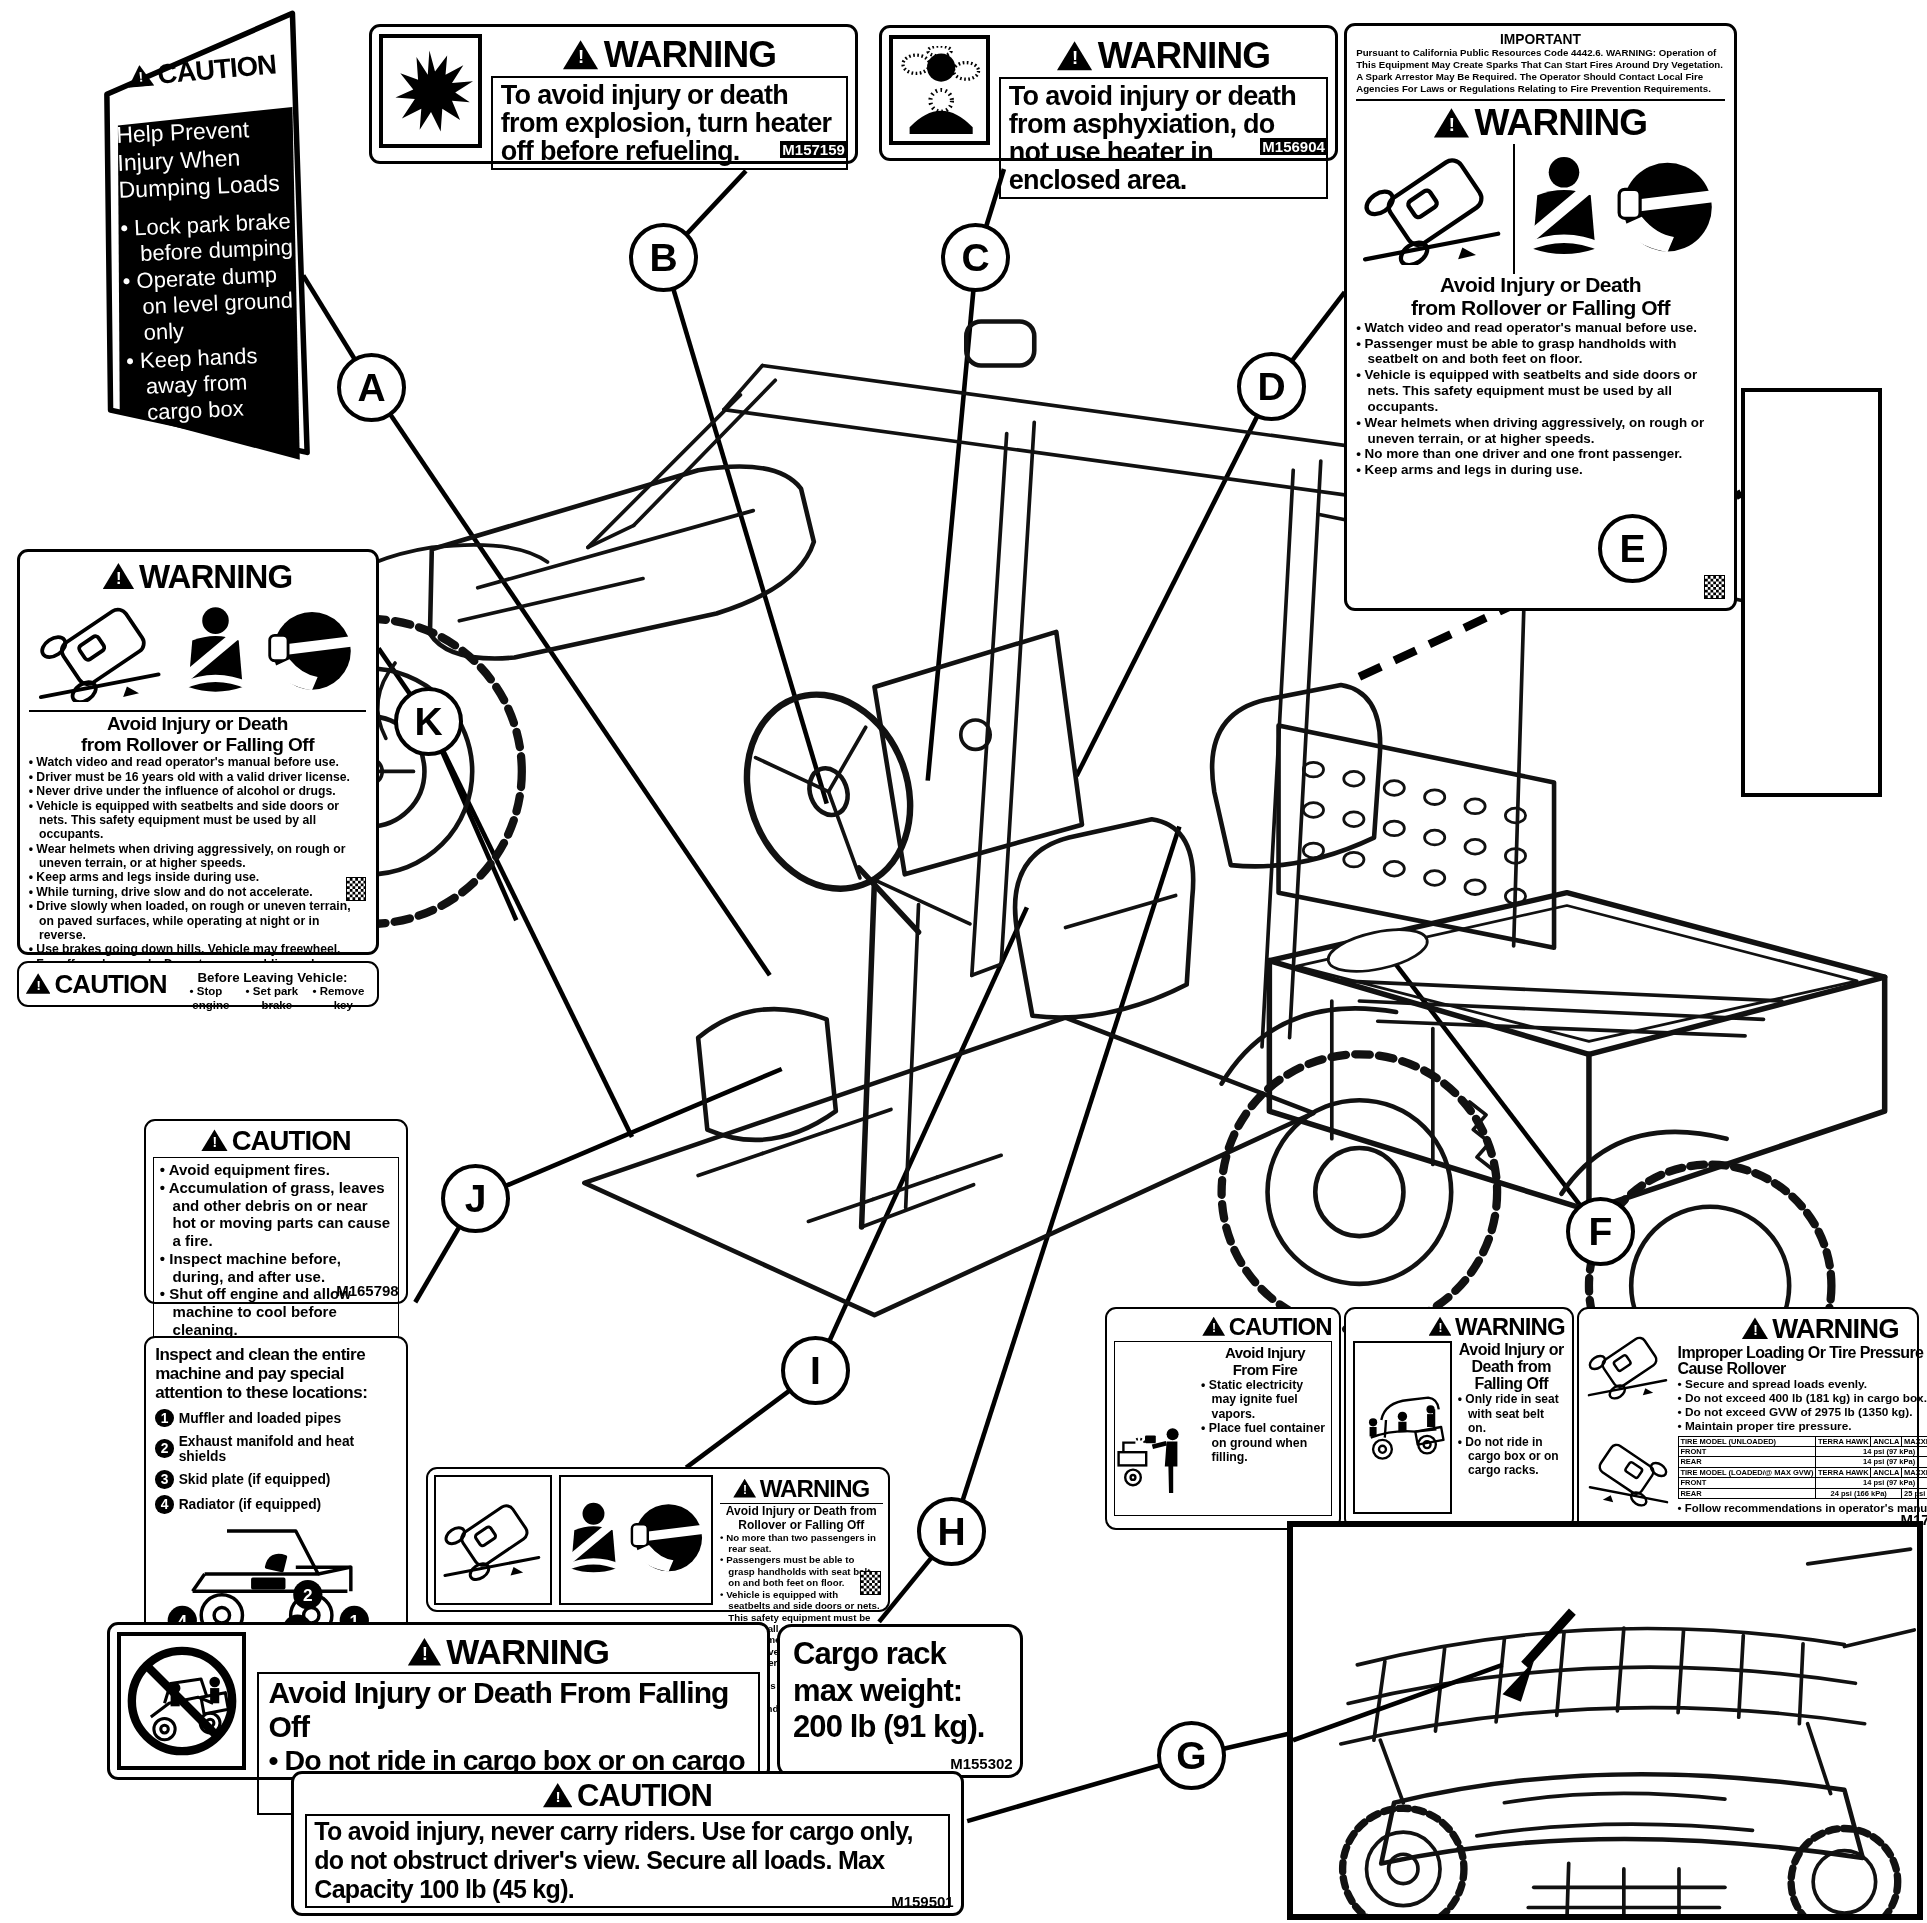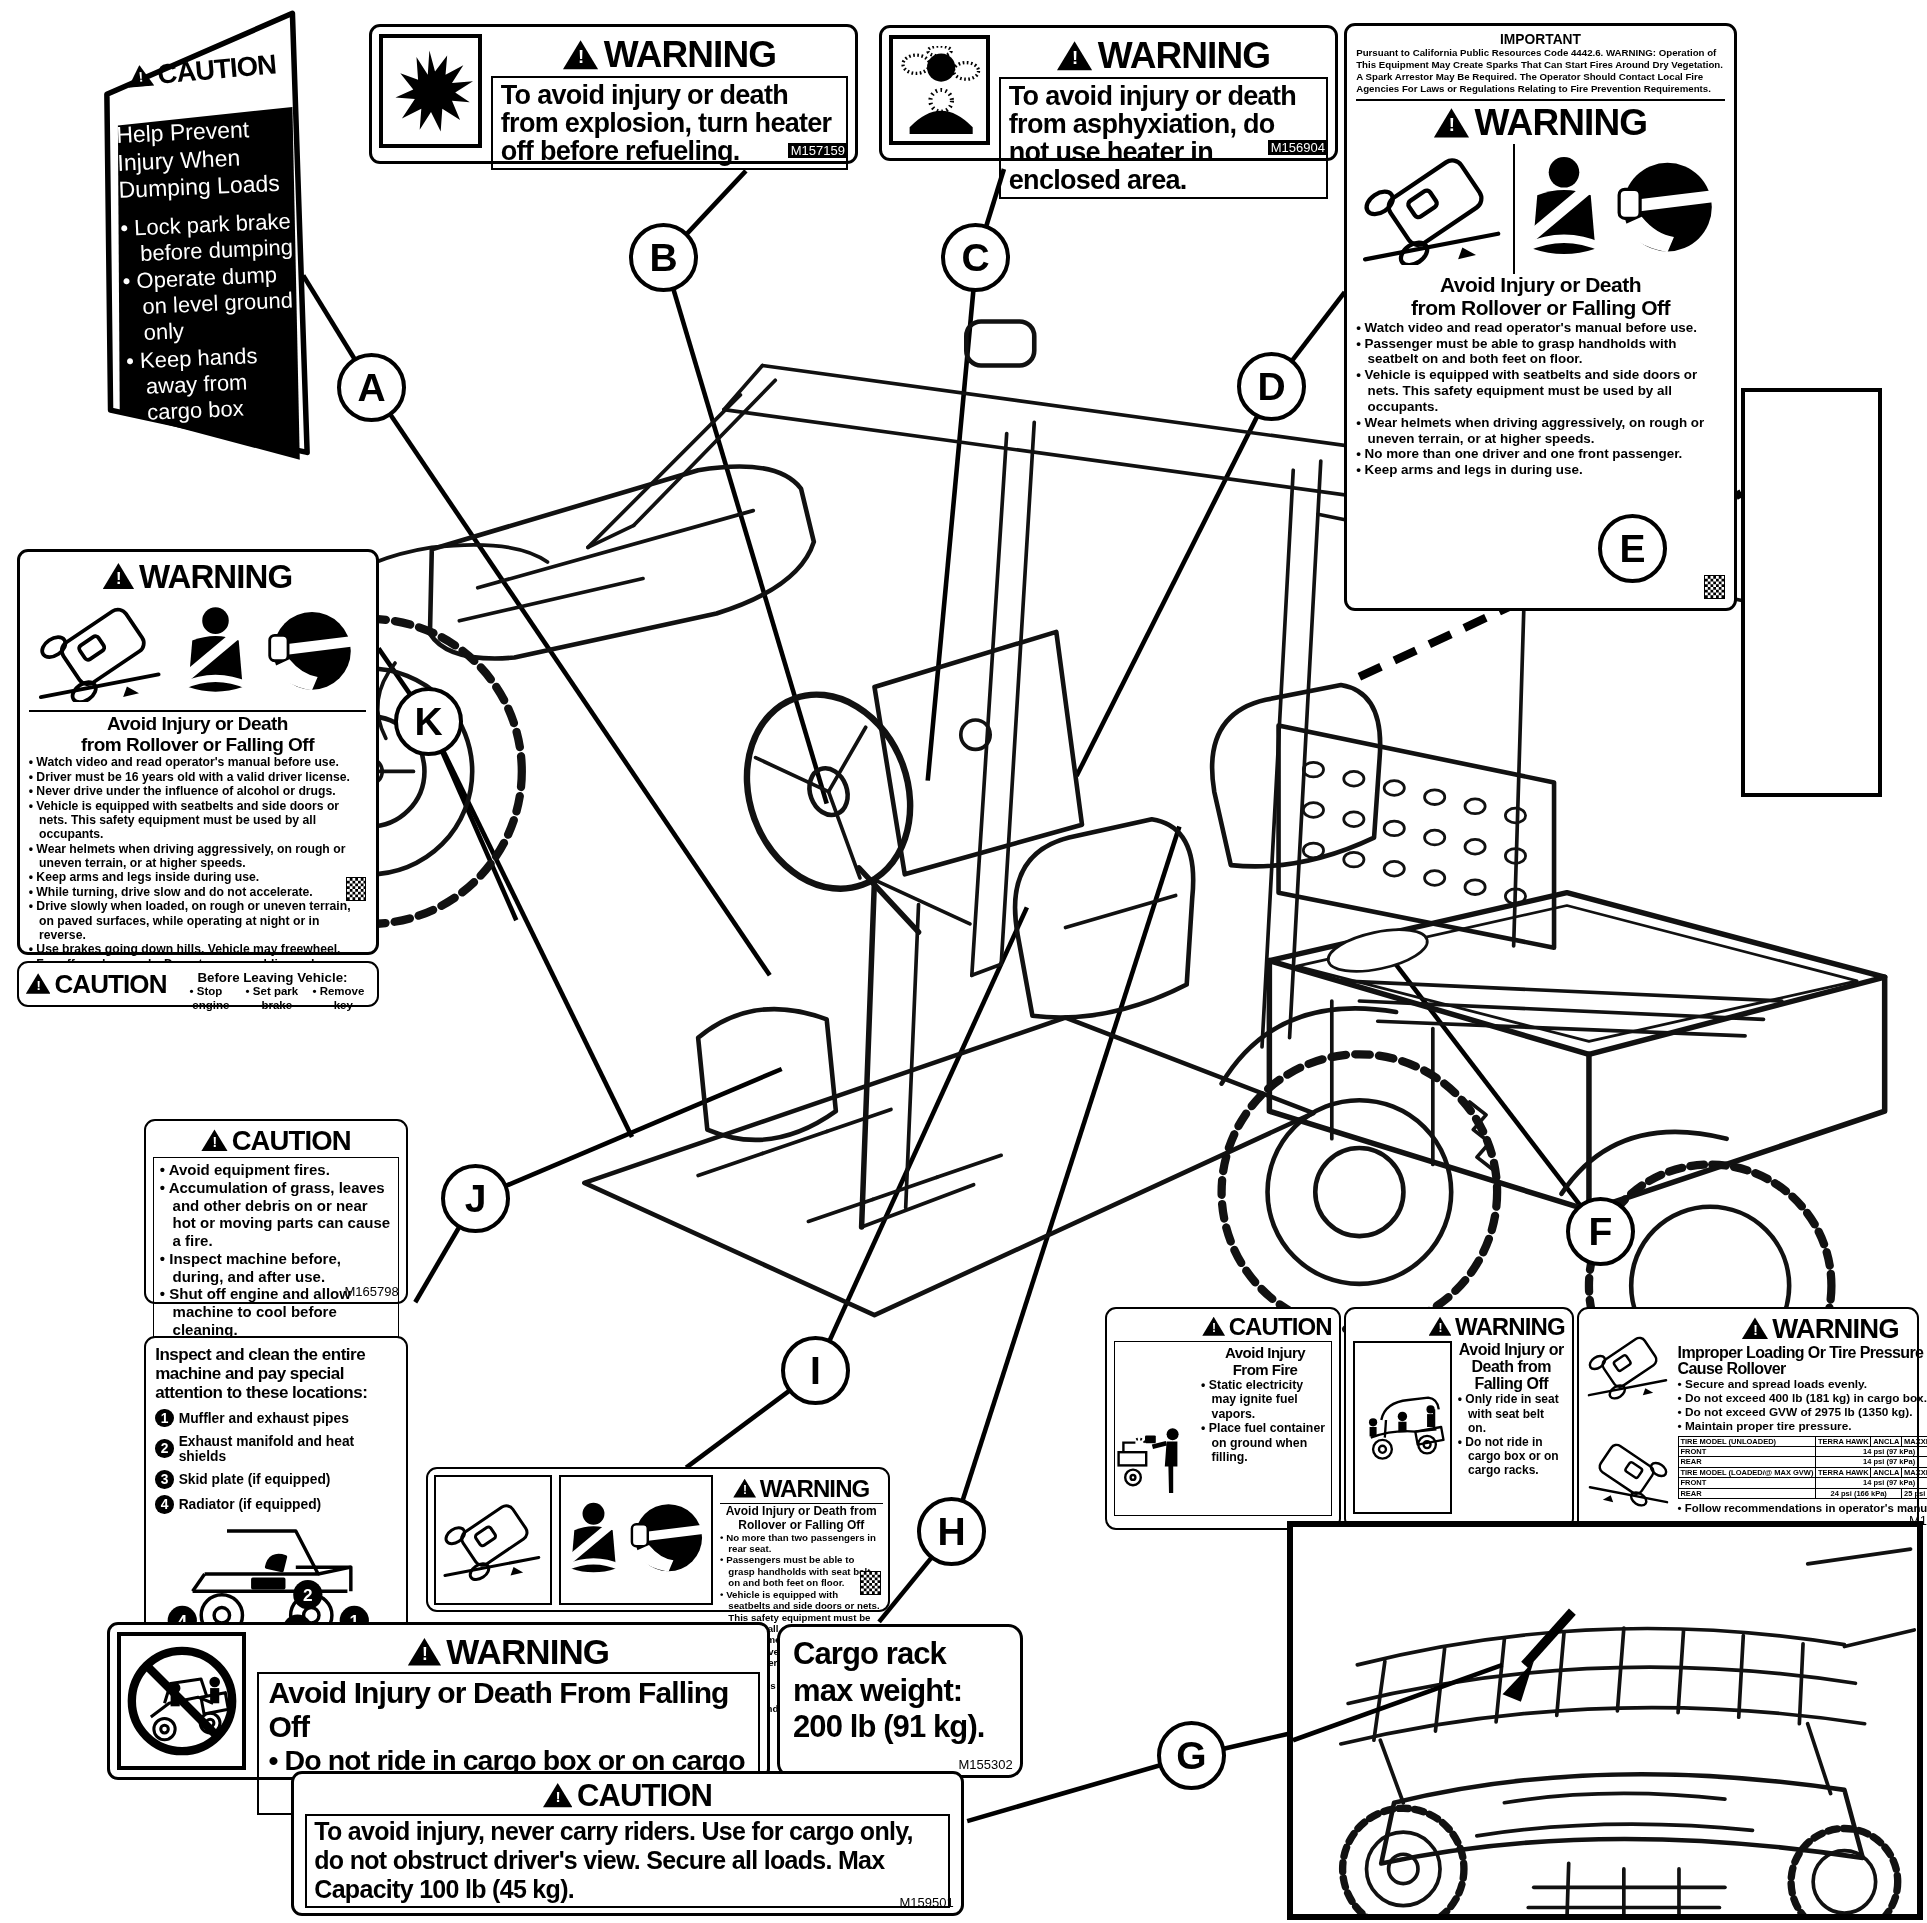--- a/index.html
+++ b/index.html
@@ -8,21 +8,21 @@
   svg{display:block}
   .art{position:absolute;left:0;top:0;z-index:1}
   .lbl{position:absolute;background:#fff;border:3.7px solid #000;border-radius:11px;z-index:2;box-sizing:border-box;}
   .hdr{display:flex;align-items:center;justify-content:center;gap:.15em;font-weight:bold;letter-spacing:-0.9px;}
   .tri{position:relative;display:inline-block;width:.95em;height:.82em;background:#000;
        clip-path:polygon(50% 0,100% 96%,0 96%);flex:0 0 auto;}
   .tri:after{content:"!";position:absolute;left:50%;top:56%;transform:translate(-50%,-50%);
        color:#fff;font-size:.5em;font-weight:bold;}
   .b{font-weight:bold;padding-left:.85em;text-indent:-.85em;line-height:1.18;}
   .b:before{content:"• ";}
-  .pn{position:absolute;right:7.3px;bottom:2.8px;font-size:13px;font-weight:normal;}
+  .pn{position:absolute;right:7.3px;bottom:2.8px;font-size:15px;font-weight:bold;}
   .pn.chip{background:#000;color:#fff;padding:0 2.8px;}
   .qr{position:absolute;right:9.2px;bottom:9.2px;width:18.4px;height:22px;
       background:repeating-conic-gradient(#000 0% 25%, #fff 0% 50%);background-size:5.5px 5.5px;border:0.9px solid #000;}
   .co{position:absolute;width:61px;height:61px;border:4.6px solid #000;border-radius:50%;background:#fff;
       display:flex;align-items:center;justify-content:center;font-size:39px;font-weight:bold;z-index:5;}
   .iconbox{border:4.6px solid #000;display:flex;align-items:center;justify-content:center;background:#fff;box-sizing:border-box;}
   .wtext{border:2.8px solid #000;font-weight:bold;line-height:1.04;padding:2.8px 7.3px;letter-spacing:-0.7px;}
   .num{display:inline-flex;width:1.35em;height:1.35em;border-radius:50%;background:#000;color:#fff;
        align-items:center;justify-content:center;font-weight:bold;margin-right:.35em;flex:0 0 auto;}
   .titleC{font-weight:bold;text-align:center;line-height:1.08;letter-spacing:-0.5px;}
@@ -440,21 +440,21 @@
       <div class="b">Inspect machine before, during, and after use.</div>
       <div class="b">Shut off engine and allow machine to cool before cleaning.</div>
     </div>
     <span class="pn">M165798</span>
   </div>
 
   <div class="lbl" id="lblInspect">
     <div class="t">Inspect and clean the entire machine and pay special attention to these locations:</div>
     <div class="it">
       <span class="num">1</span>
-      <span>Muffler and exhaust pipes</span>
+      <span>Muffler and loaded pipes</span>
     </div>
     <div class="it">
       <span class="num">2</span>
       <span>Exhaust manifold and heat shields</span>
     </div>
     <div class="it">
       <span class="num">3</span>
       <span>Skid plate (if equipped)</span>
     </div>
     <div class="it">

